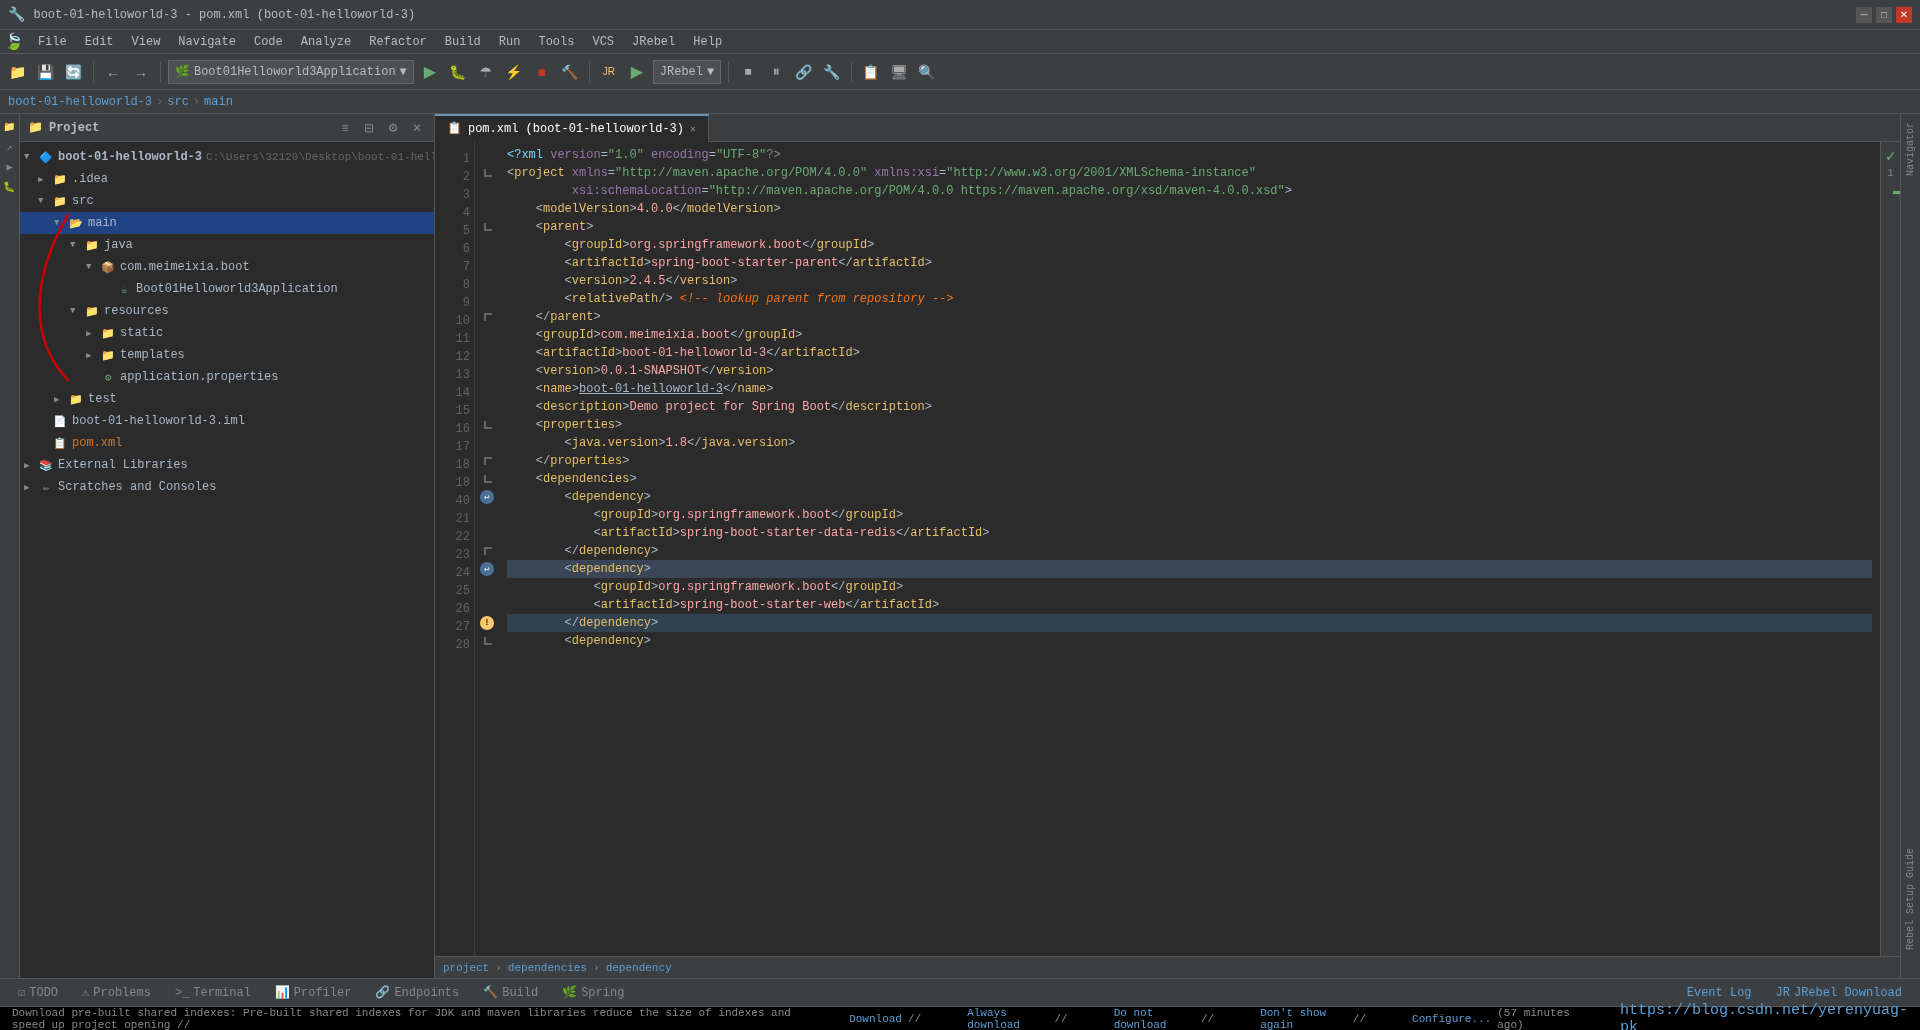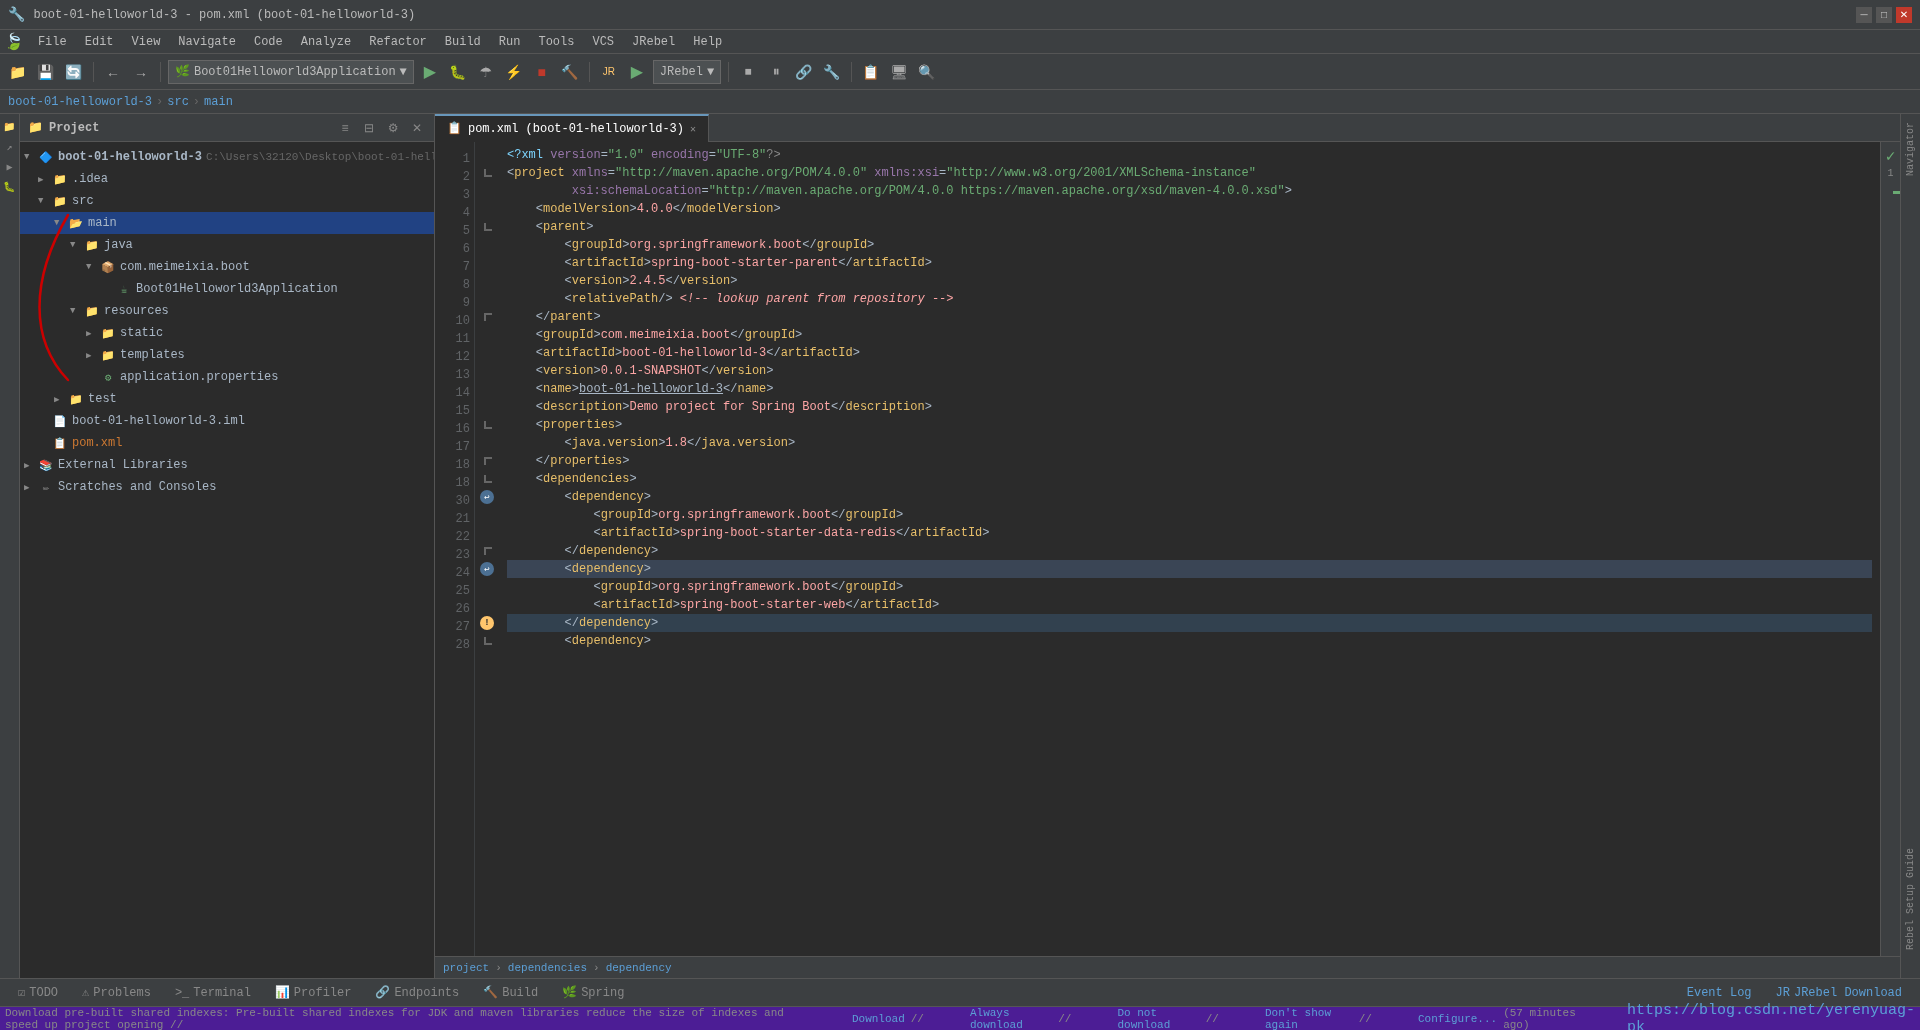--- a/index.html
+++ b/index.html
@@ -292,21 +292,21 @@
       white-space: pre;
       height: 18px;
       display: flex;
       align-items: center;
     }
     .code-line.highlighted { background: #2d3748; }
     .xml-tag { color: #e8bf6a; }
     .xml-attr { color: #9876aa; }
     .xml-value { color: #6aab73; }
     .xml-text { color: #fca5a5; }
-    .xml-comment { color: #fca5a5; font-style: italic; }
+    .xml-comment { color: #f97316; font-style: italic; }
     .xml-bracket { color: #a9b7c6; }
 
     
     #right-sidebar {
       width: 20px;
       background: #3c3f41;
       display: flex;
       flex-direction: column;
       align-items: center;
       border-left: 1px solid #555;
@@ -348,25 +348,25 @@
     .btab {
       padding: 2px 10px;
       color: #888;
       font-size: 12px;
       cursor: pointer;
       display: flex; align-items: center; gap: 4px;
     }
 
     
     #notif-bar {
-      background: #4c1d95;
+      background: #000000;
       height: 24px;
       display: flex;
       align-items: center;
-      padding: 0 5px;
+      padding: 0 12px;
       border-top: 1px solid #555;
       flex-shrink: 0;
       font-size: 11px;
       color: #888;
       gap: 6px;
     }
     .notif-link { color: #5c9fd6; cursor: pointer; margin-left: 40px; }
 
     
     #annotation-svg {
@@ -627,21 +627,21 @@
               <div>10</div>
             <div>11</div>
               <div>12</div>
               <div>13</div>
               <div>14</div>
               <div>15</div>
             <div>16</div>
               <div>17</div>
               <div>18</div>
               <div>18</div>
-              <div>30</div>
+              <div>40</div>
             <div>21</div>
               <div>22</div>
               <div>23</div>
               <div>24</div>
               <div>25</div>
             <div>26</div>
               <div>27</div>
               <div>28</div>
           </div>
         </div>

